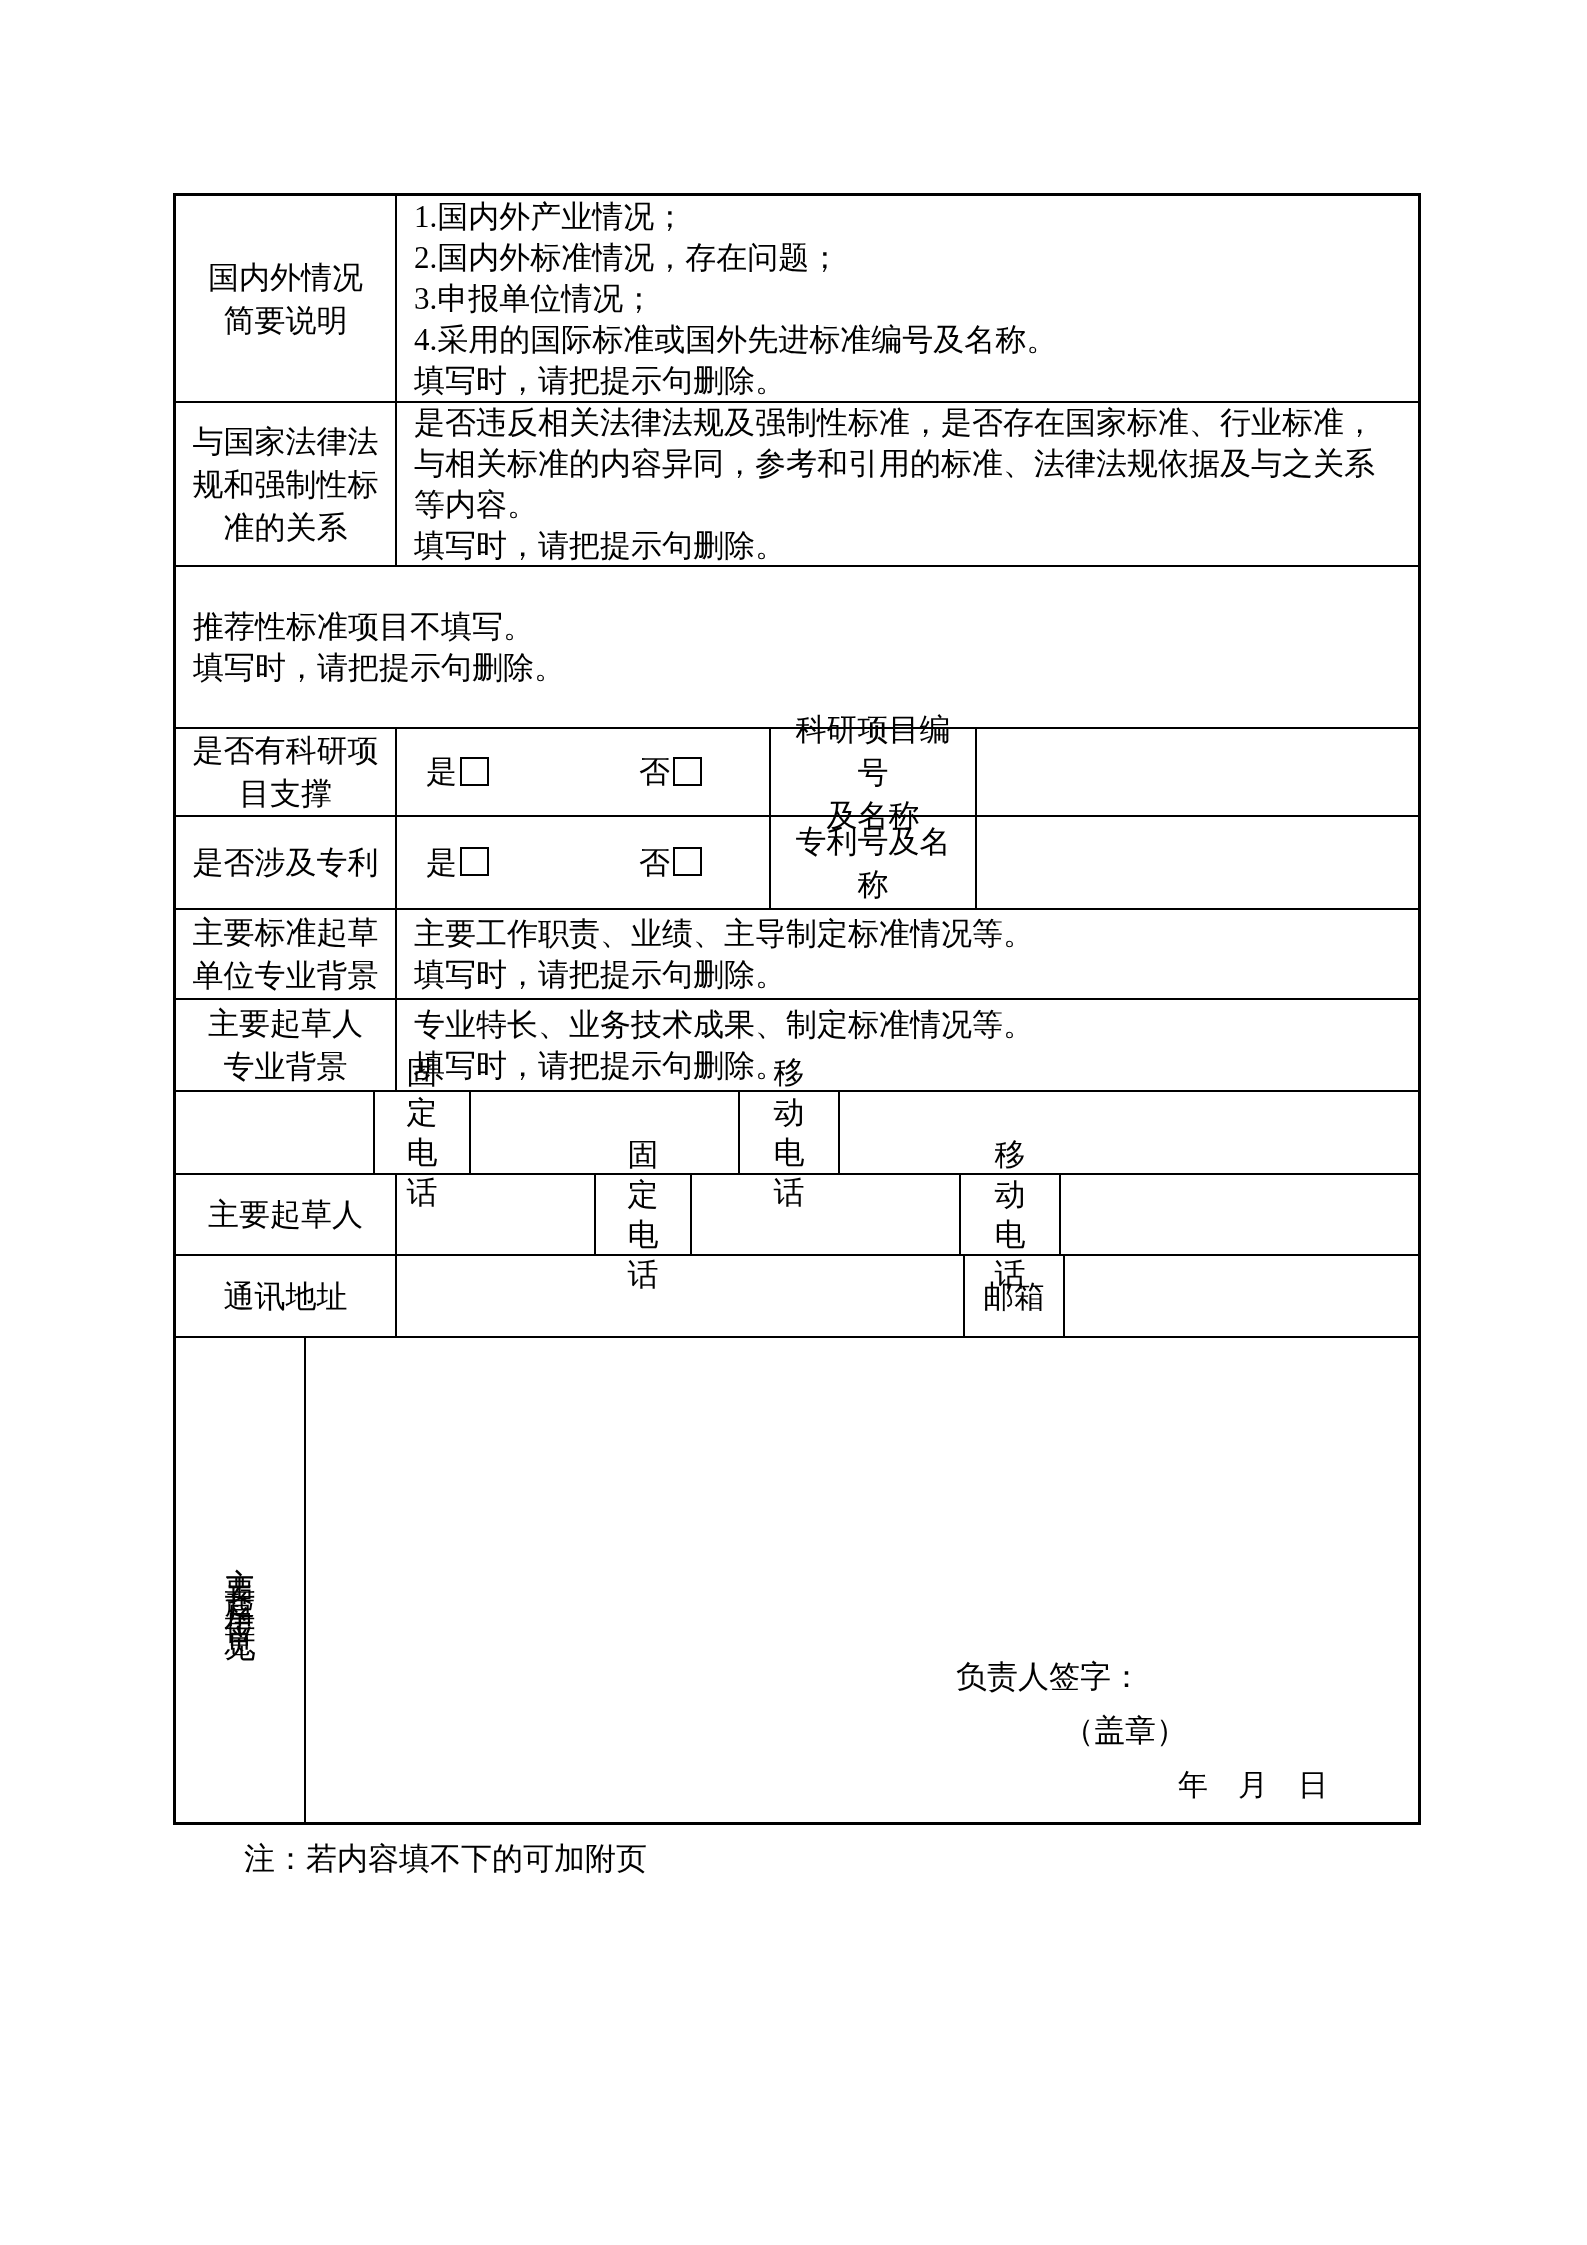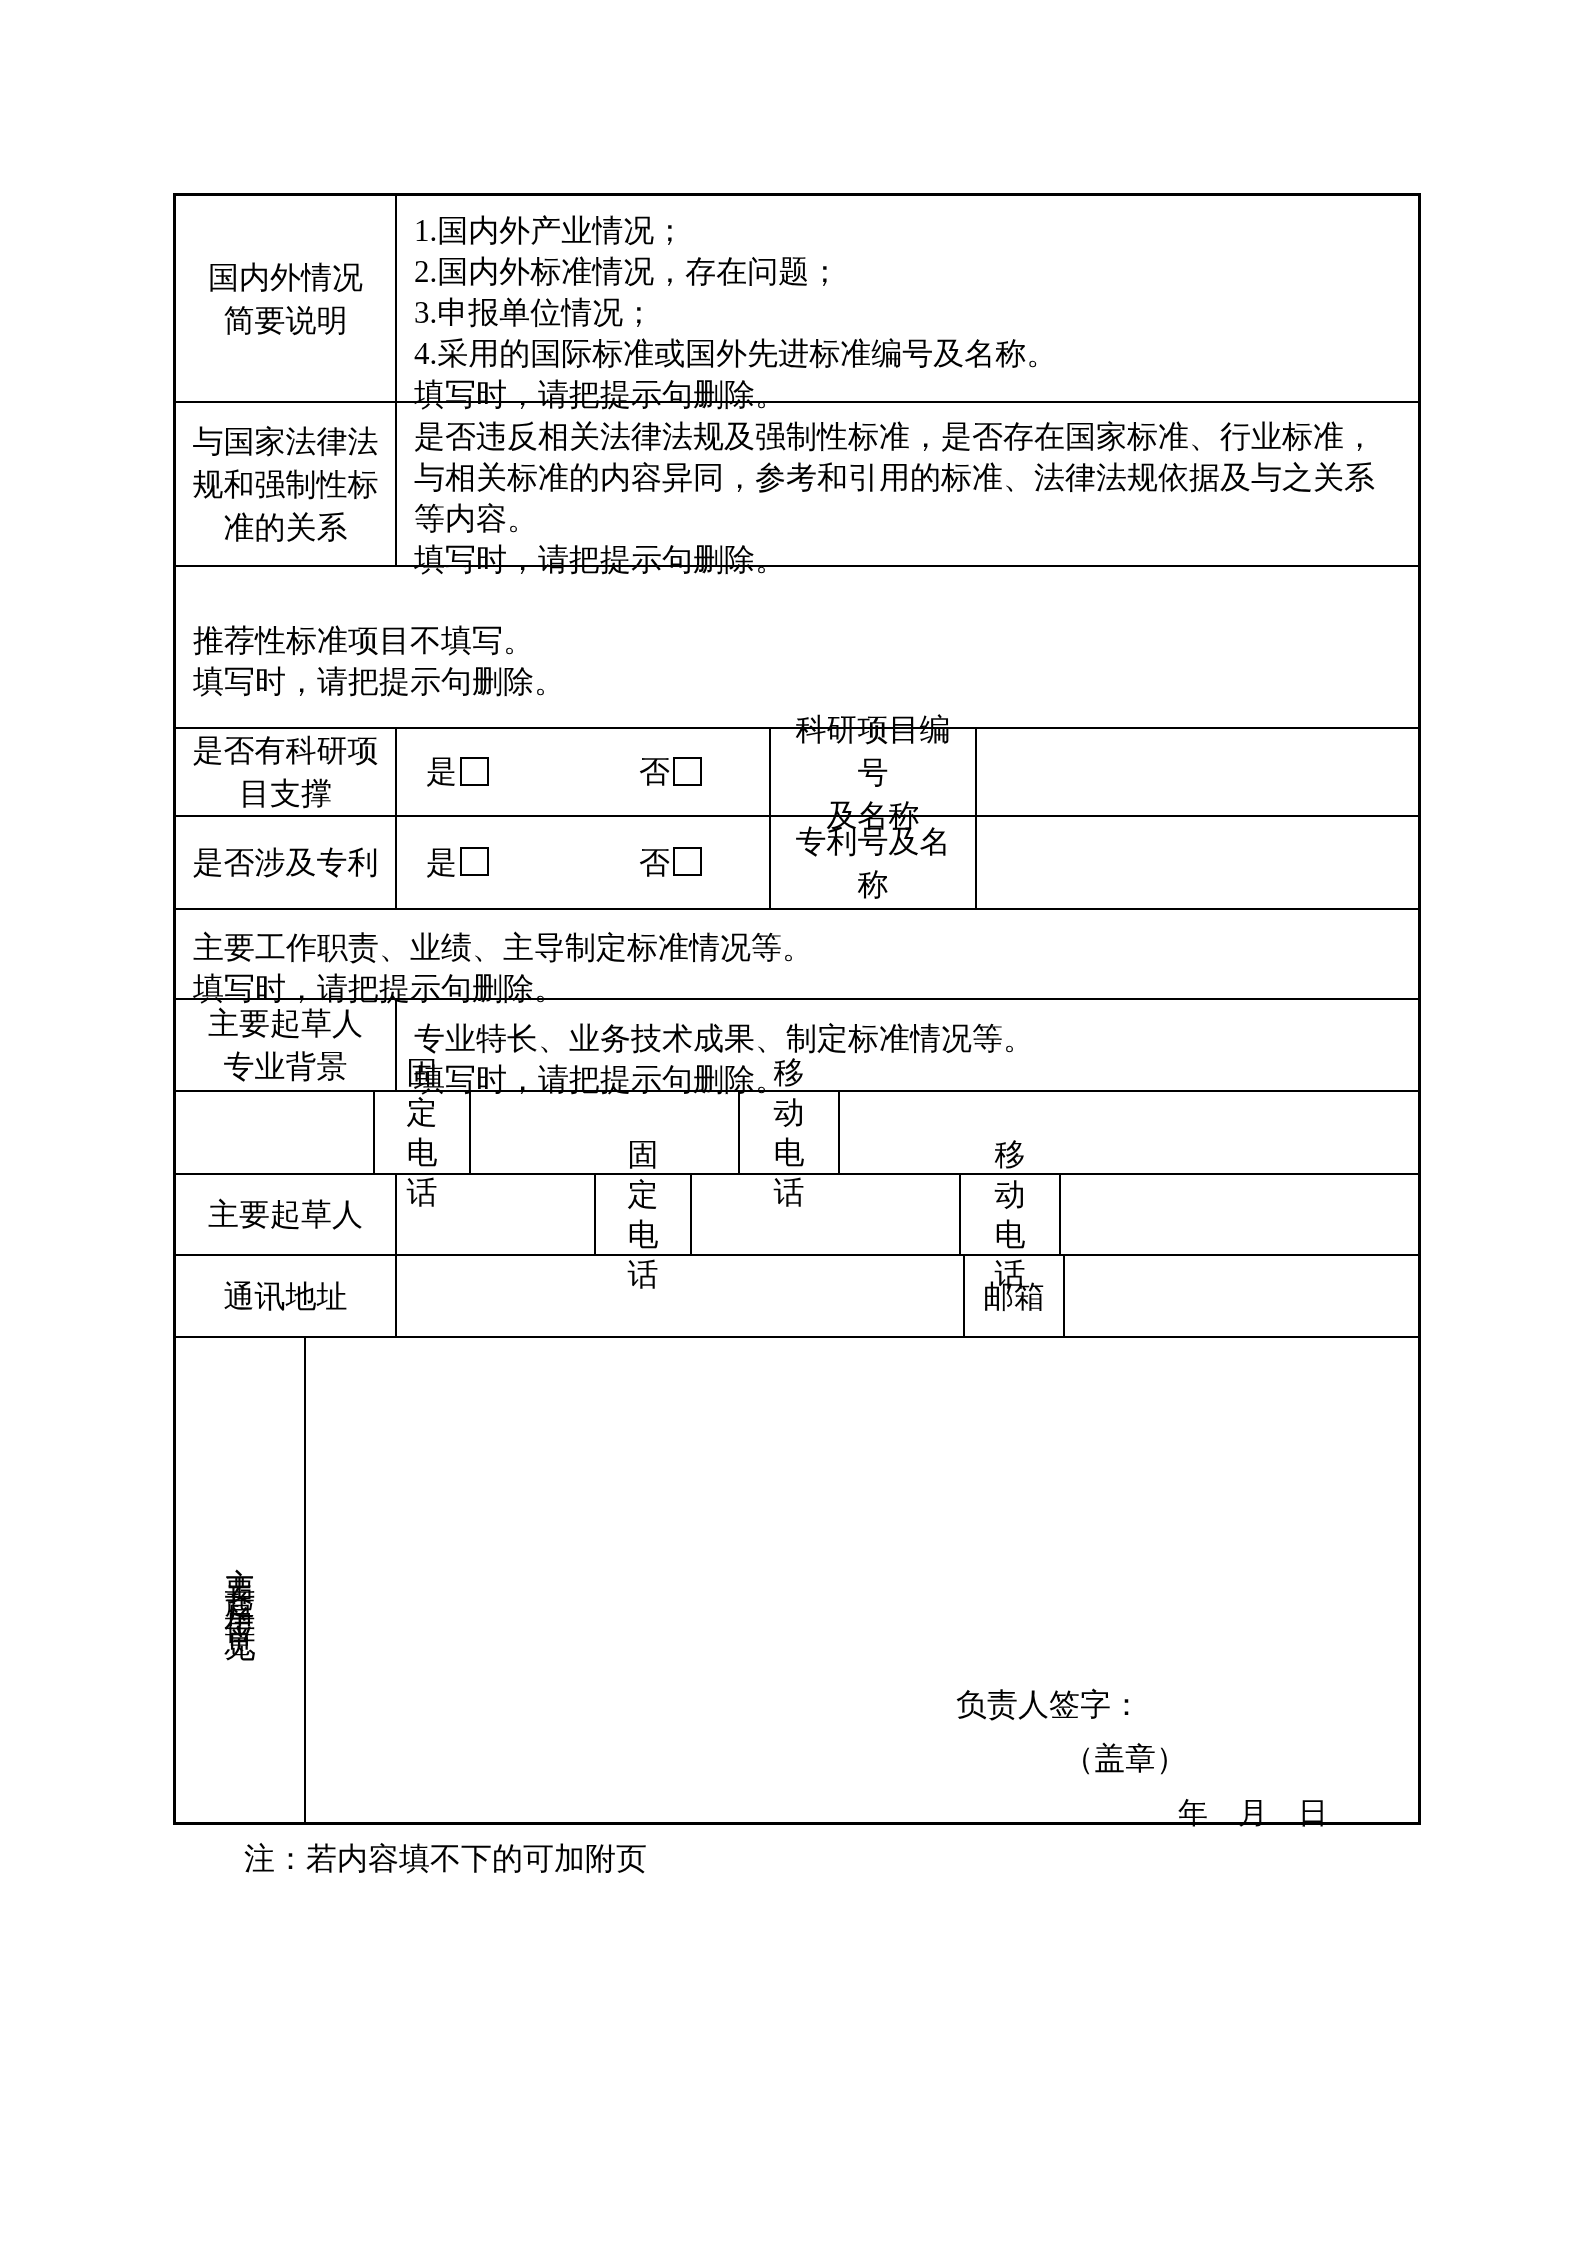--- a/index.html
+++ b/index.html
@@ -11,21 +11,21 @@
   }
   .page { position:relative; width:1587px; height:2245px; background:#ffffff; overflow:hidden; }
 
   .form-table {
     position:absolute; left:173px; top:193px; width:1242px;
     border:3px solid #000; background:#fff; box-sizing:content-box;
   }
   .row { display:flex; border-bottom:2px solid #000; box-sizing:border-box; }
   .row:last-child { border-bottom:none; }
   .cell { border-right:2px solid #000; box-sizing:border-box; position:relative; overflow:visible; }
-  .cell:last-child { border-right:none;margin-top:28px; }
+  .cell:last-child { border-right:none; }
 
   .label {
     display:flex; align-items:center; justify-content:center;
     text-align:center; white-space:pre-line;
     font-size:31px; line-height:43px; padding:8px 15px;
   }
   .content {
     display:flex; flex-direction:column; justify-content:center;
     white-space:pre-line; font-size:31px; line-height:41px; padding:0 17px;
   }
@@ -135,20 +135,22 @@
         <span class="check-item">
           <span>否</span>
           <span class="box"></span>
         </span>
       </div>
       <div class="cell label w-ref">专利号及名称</div>
       <div class="cell content w-refval"></div>
     </div>
 
     <div class="row r6">
+      <div class="cell label w-label">主要标准起草
+单位专业背景</div>
       <div class="cell content w-content">主要工作职责、业绩、主导制定标准情况等。
 填写时，请把提示句删除。</div>
     </div>
 
     <div class="row r7">
       <div class="cell label w-label">主要起草人
 专业背景</div>
       <div class="cell content w-content">专业特长、业务技术成果、制定标准情况等。
 填写时，请把提示句删除。</div>
     </div>

